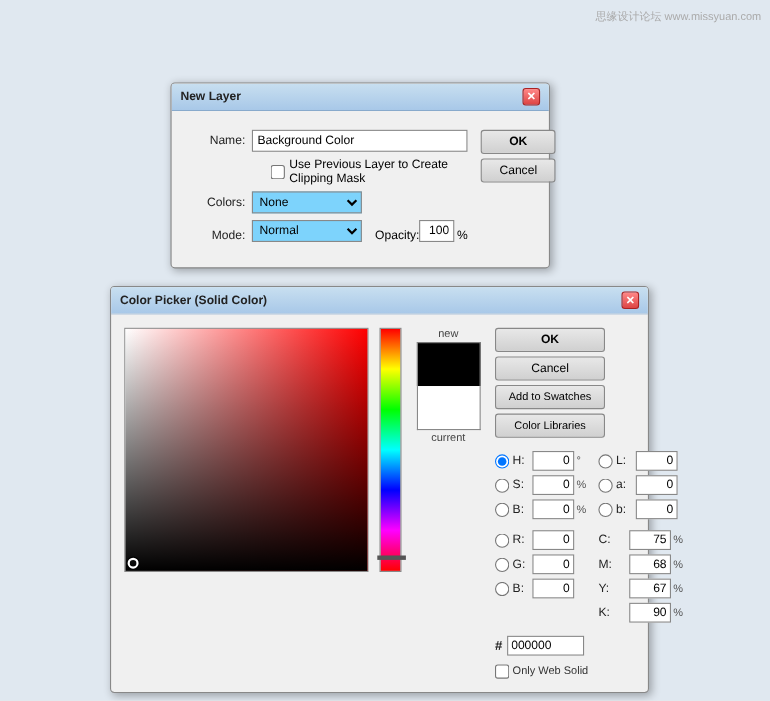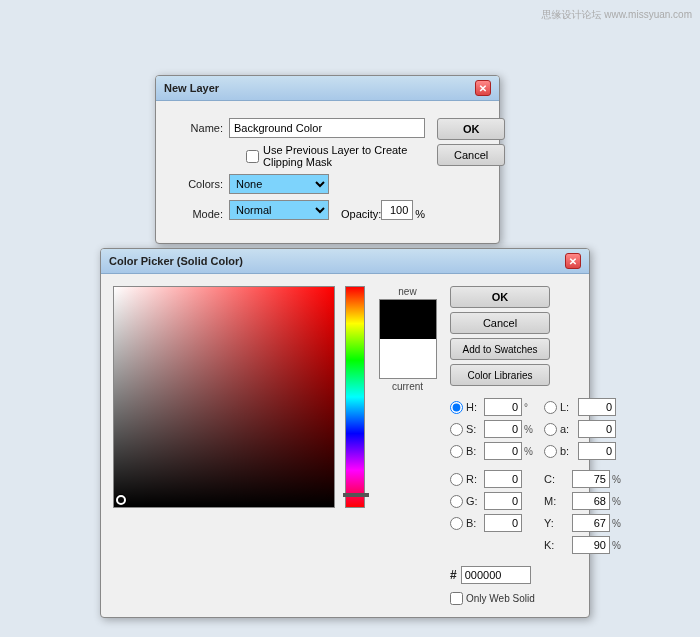--- a/index.html
+++ b/index.html
@@ -158,21 +158,21 @@
       border: 1px solid #888;
       text-align: right;
       padding: 2px 4px;
       font-size: 11px;
       background: white;
     }
 
     
     .dialog-color-picker {
       position: absolute;
-      top: 248px;
+      top: 260px;
       left: 100px;
       width: 490px;
       background: #f0f0f0;
       border: 1px solid #888;
       border-radius: 4px;
       box-shadow: 2px 2px 8px rgba(0,0,0,0.3);
     }
 
     .cp-body {
       padding: 12px;

